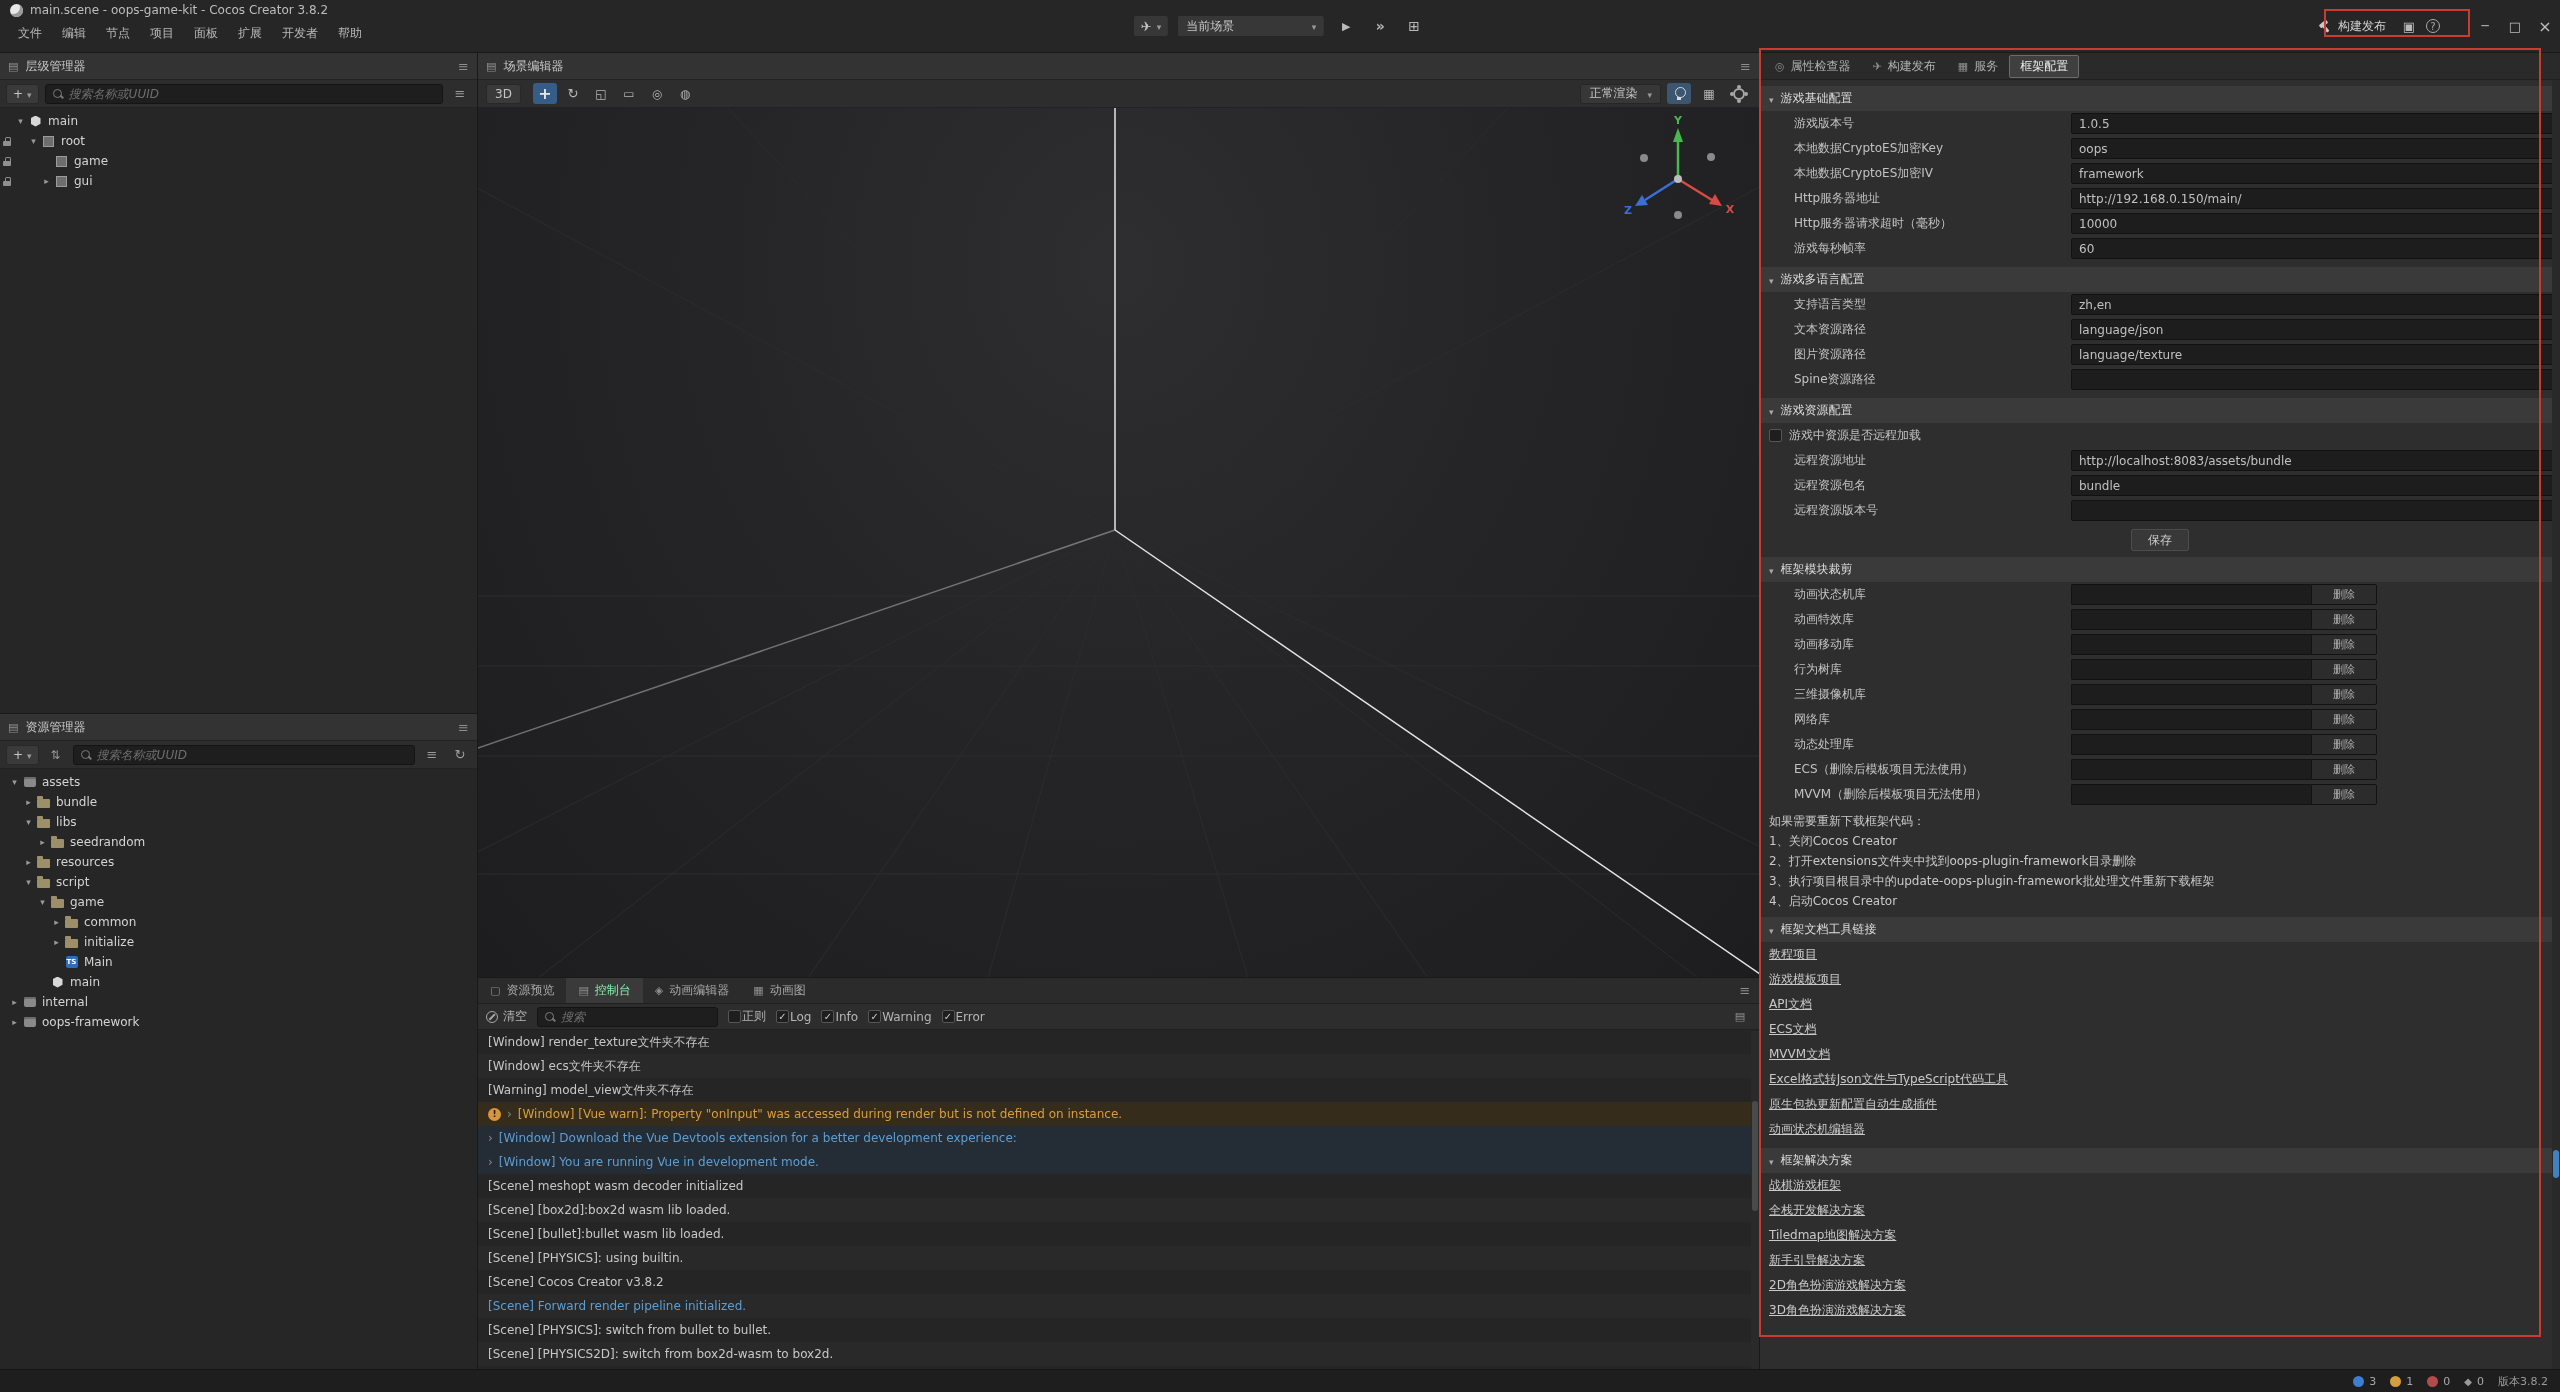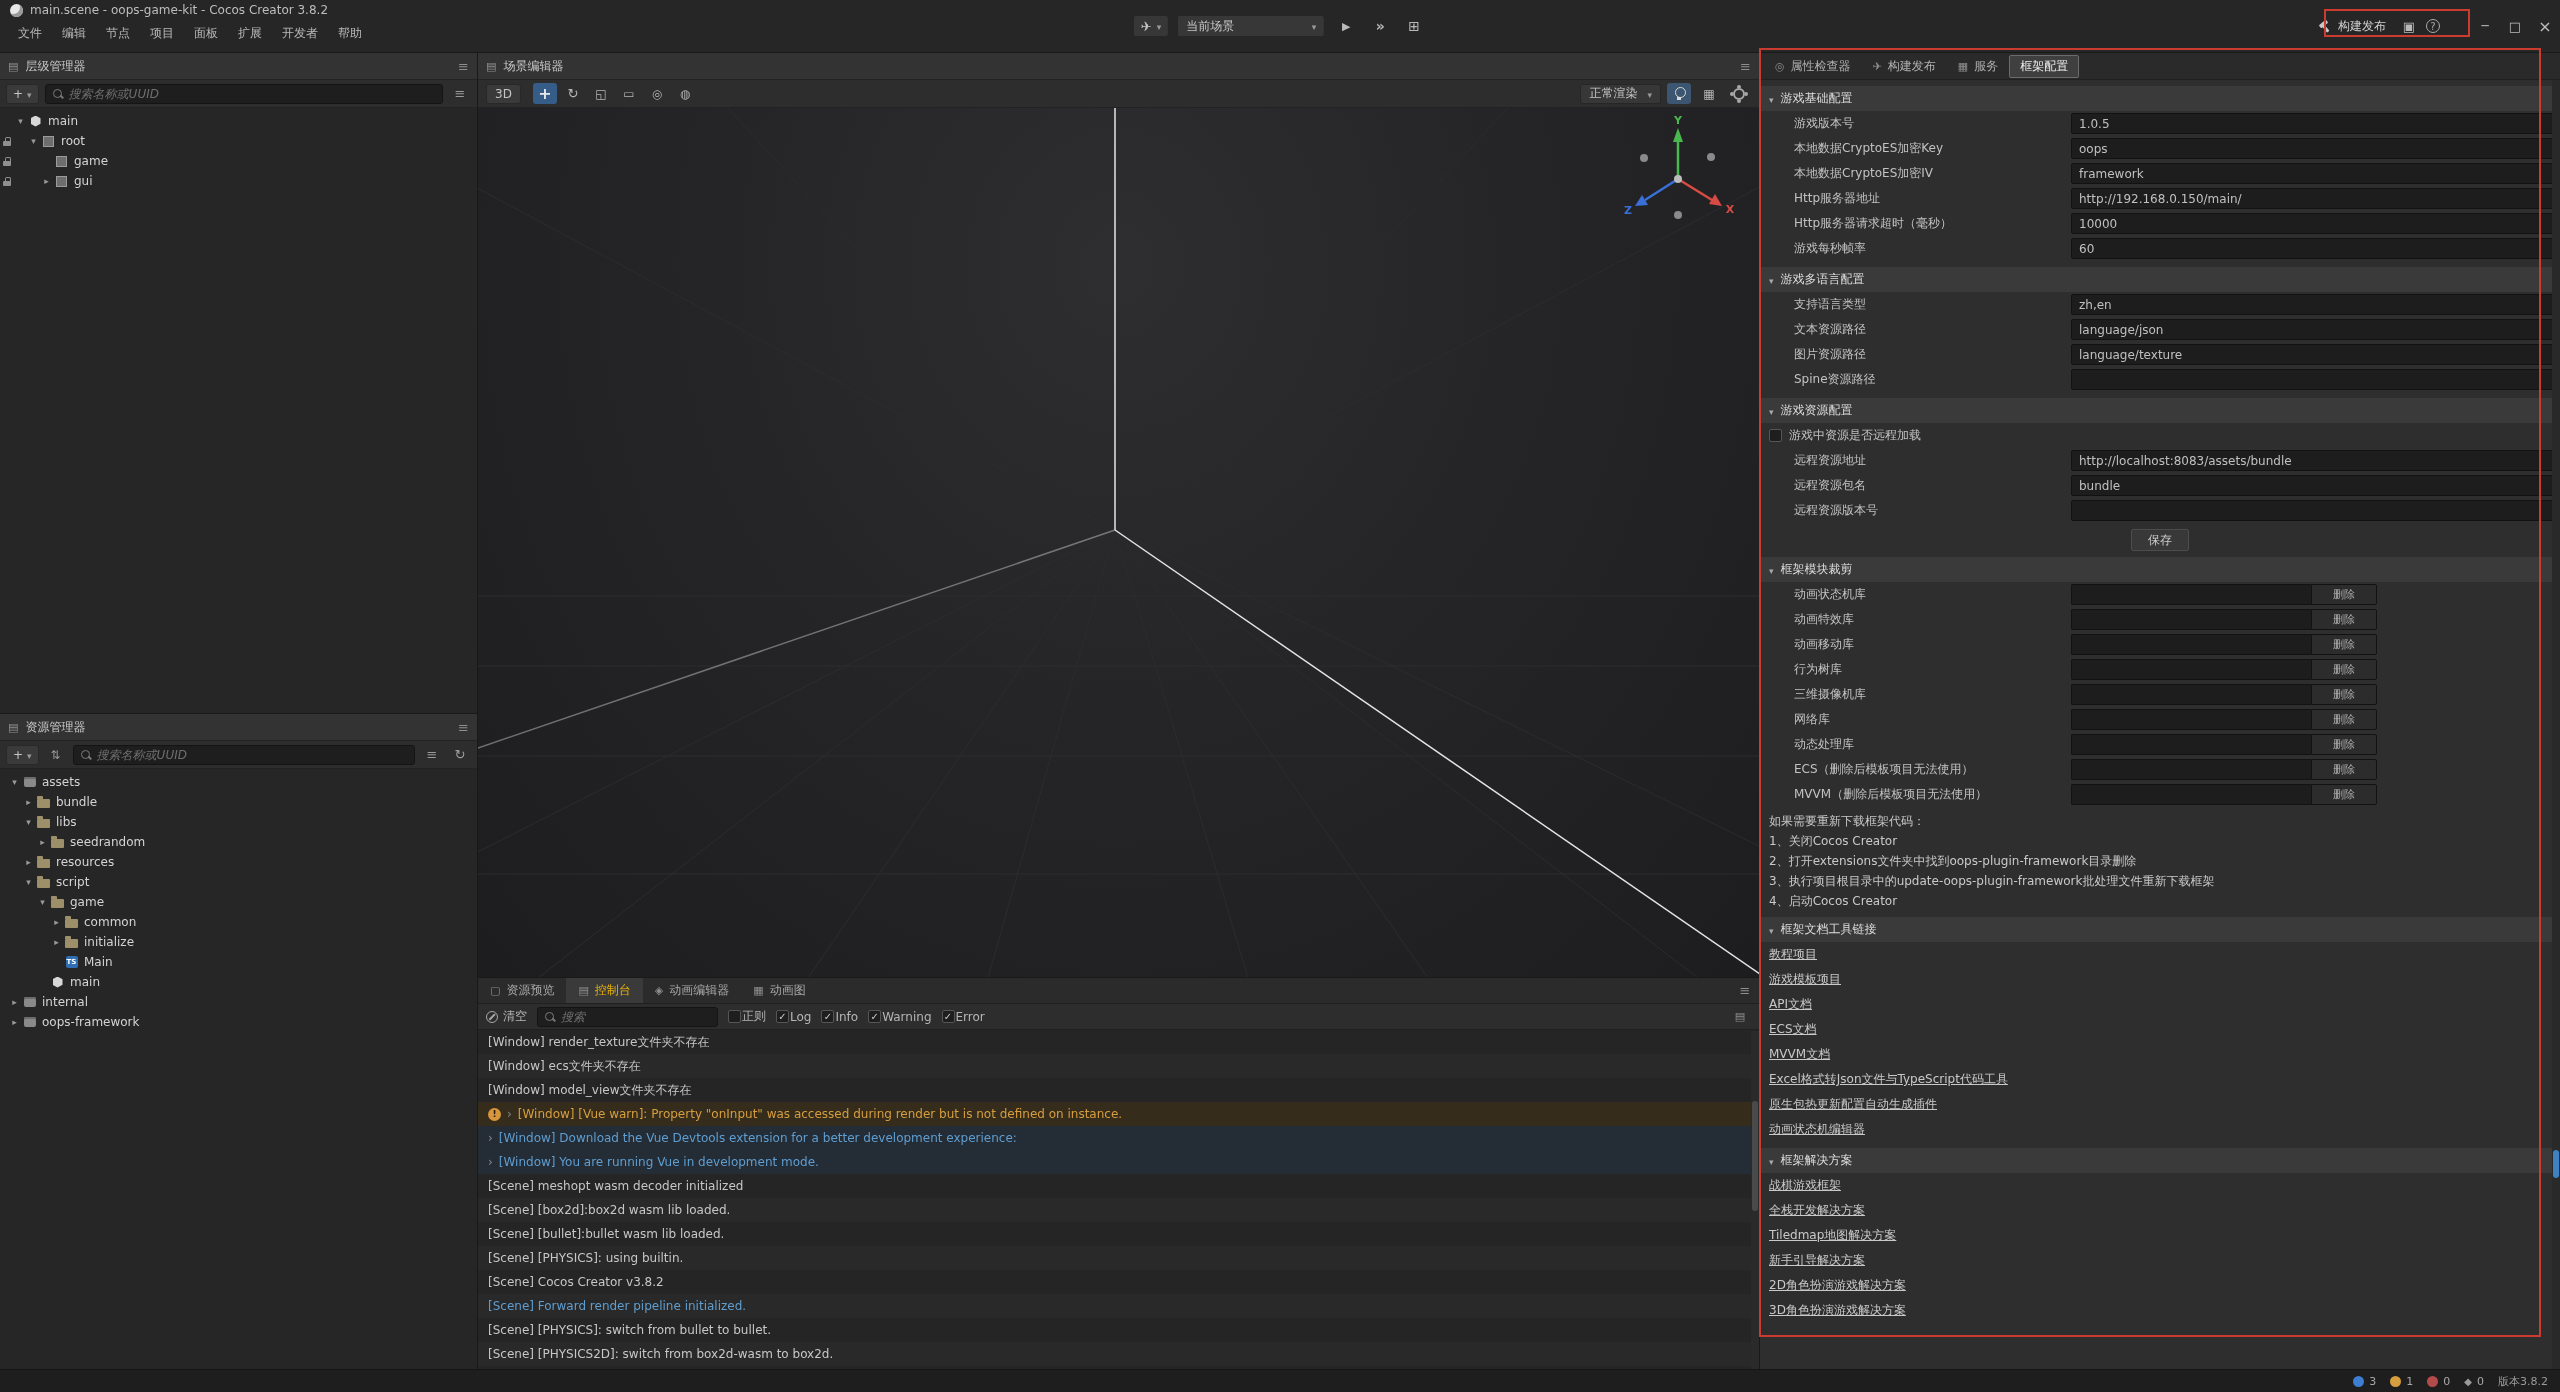--- a/index.html
+++ b/index.html
@@ -117,21 +117,21 @@
           box-shadow: 0 -7px 0 -4px #a8a8a8, 0 7px 0 -4px #a8a8a8, -7px 0 0 -4px #a8a8a8, 7px 0 0 -4px #a8a8a8; }
   .viewport { position: relative; flex: 1 1 auto; min-height: 0; overflow: hidden;
               background: radial-gradient(ellipse at 50% 18%, #2e2e31 0%, #252527 45%, #1d1d1f 100%); }
   .vp-grid { position: absolute; left: 0; top: 0; }
   .axis-gizmo { position: absolute; left: 1140px; top: 7px; }
 
   
   .console { flex: 1 1 auto; display: flex; flex-direction: column; min-height: 0; background: #252525; position: relative; }
   .console-tabs { height: 26px; background: #2b2b2b; border-bottom: 1px solid #202020; display: flex; align-items: stretch; flex: 0 0 auto; }
   .ctab { display: flex; align-items: center; gap: 6px; padding: 0 12px; color: #a8a8a8; }
-  .ctab[data-active="true"] { background: #3a3a3a; color: #eab308; }
+  .ctab[data-active="true"] { background: #3a3a3a; color: #86efac; }
   .tab-icon { font-size: 11px; color: #8f8f8f; }
   .tab-icon[data-icon="preview"]::before { content: "▢"; }
   .tab-icon[data-icon="console"]::before { content: "▤"; }
   .tab-icon[data-icon="anim-editor"]::before { content: "◈"; }
   .tab-icon[data-icon="anim-graph"]::before { content: "▦"; }
   .tab-icon[data-icon="inspector"]::before { content: "◎"; }
   .tab-icon[data-icon="build"]::before { content: "✈"; }
   .tab-icon[data-icon="services"]::before { content: "▦"; }
   .ctab-menu { margin-left: auto; width: 28px; display: flex; align-items: center; justify-content: center; color: #8f8f8f; }
   .console-toolbar { height: 26px; background: #2d2d2d; border-bottom: 1px solid #202020; display: flex; align-items: center; gap: 10px; padding: 0 8px; flex: 0 0 auto; }
@@ -585,21 +585,21 @@
               <span class="log-text">[Window] render_texture文件夹不存在</span>
             </div>
 
             <div class="log-row" data-style="normal" data-bg="" data-chevron="false" data-badge="">
 
               <span class="log-text">[Window] ecs文件夹不存在</span>
             </div>
 
             <div class="log-row" data-style="normal" data-bg="" data-chevron="false" data-badge="">
 
-              <span class="log-text">[Window] model_view文件夹不存在</span>
+              <span class="log-text">[Warning] model_view文件夹不存在</span>
             </div>
 
             <div class="log-row" data-style="warning" data-bg="warn" data-chevron="true" data-badge="warning">
               <span class="log-badge"></span>
               <span class="log-chev"></span>
               <span class="log-text">[Window] [Vue warn]: Property "onInput" was accessed during render but is not defined on instance.</span>
             </div>
 
             <div class="log-row" data-style="info" data-bg="info" data-chevron="true" data-badge="">
 

